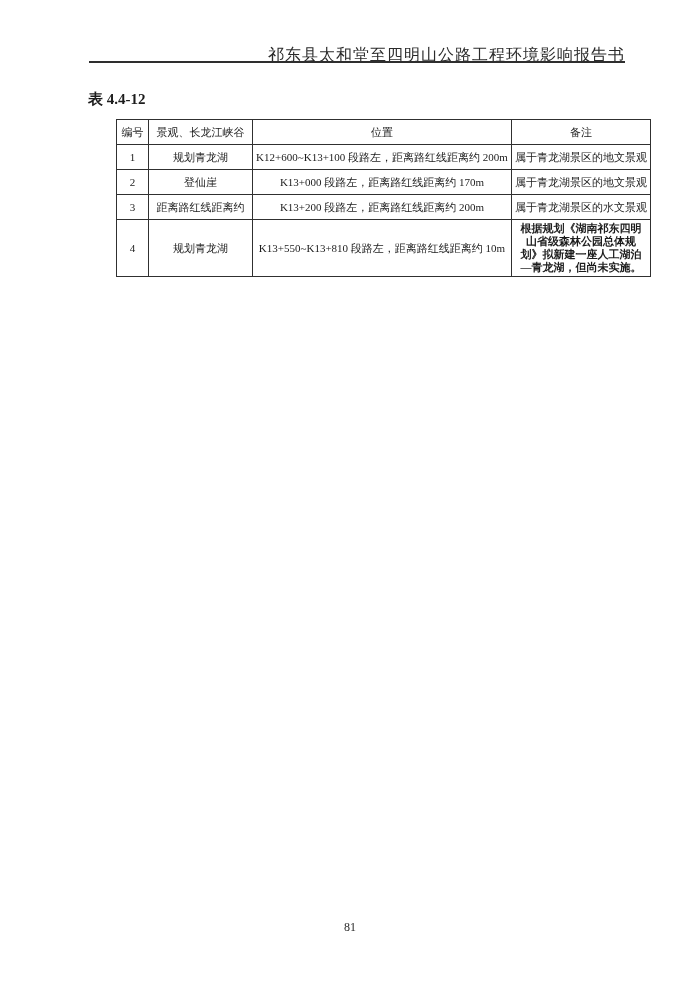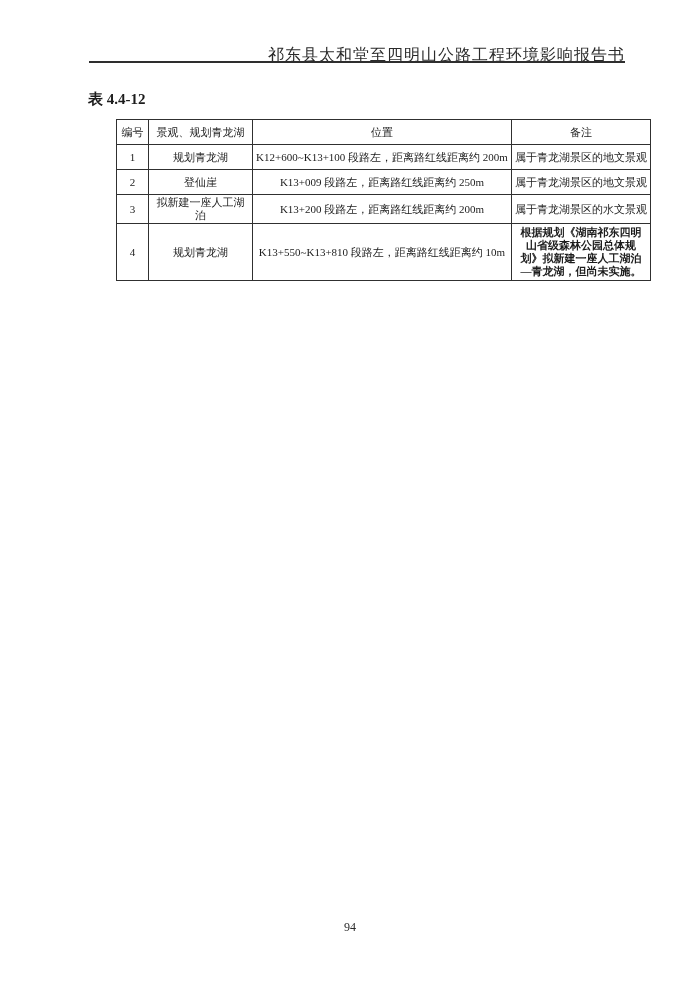--- a/index.html
+++ b/index.html
@@ -96,48 +96,48 @@
   <table class="doc-table">
     <colgroup>
       <col style="width:32px">
       <col style="width:104px">
       <col style="width:259px">
       <col style="width:139px">
     </colgroup>
     <thead>
       <tr>
         <th>编号</th>
-        <th>景观、规划青龙湖</th>
+        <th>景观、长龙江峡谷</th>
         <th>位置</th>
         <th>备注</th>
       </tr>
     </thead>
     <tbody>
       <tr>
         <td>1</td>
         <td>规划青龙湖</td>
         <td>K12+600~K13+100 段路左，距离路红线距离约 200m</td>
         <td>属于青龙湖景区的地文景观</td>
       </tr>
       <tr>
         <td>2</td>
         <td>登仙崖</td>
-        <td>K13+009 段路左，距离路红线距离约 250m</td>
+        <td>K13+000 段路左，距离路红线距离约 170m</td>
         <td>属于青龙湖景区的地文景观</td>
       </tr>
       <tr>
         <td>3</td>
-        <td>拟新建一座人工湖泊</td>
+        <td>距离路红线距离约</td>
         <td>K13+200 段路左，距离路红线距离约 200m</td>
         <td>属于青龙湖景区的水文景观</td>
       </tr>
       <tr class="tall-row">
         <td>4</td>
         <td>规划青龙湖</td>
         <td>K13+550~K13+810 段路左，距离路红线距离约 10m</td>
         <td class="remark-cell">根据规划《湖南祁东四明山省级森林公园总体规划》拟新建一座人工湖泊—青龙湖，但尚未实施。</td>
       </tr>
     </tbody>
   </table>
 
-  <div class="page-number">94</div>
+  <div class="page-number">81</div>
 
 </div>
 
 </body></html>

